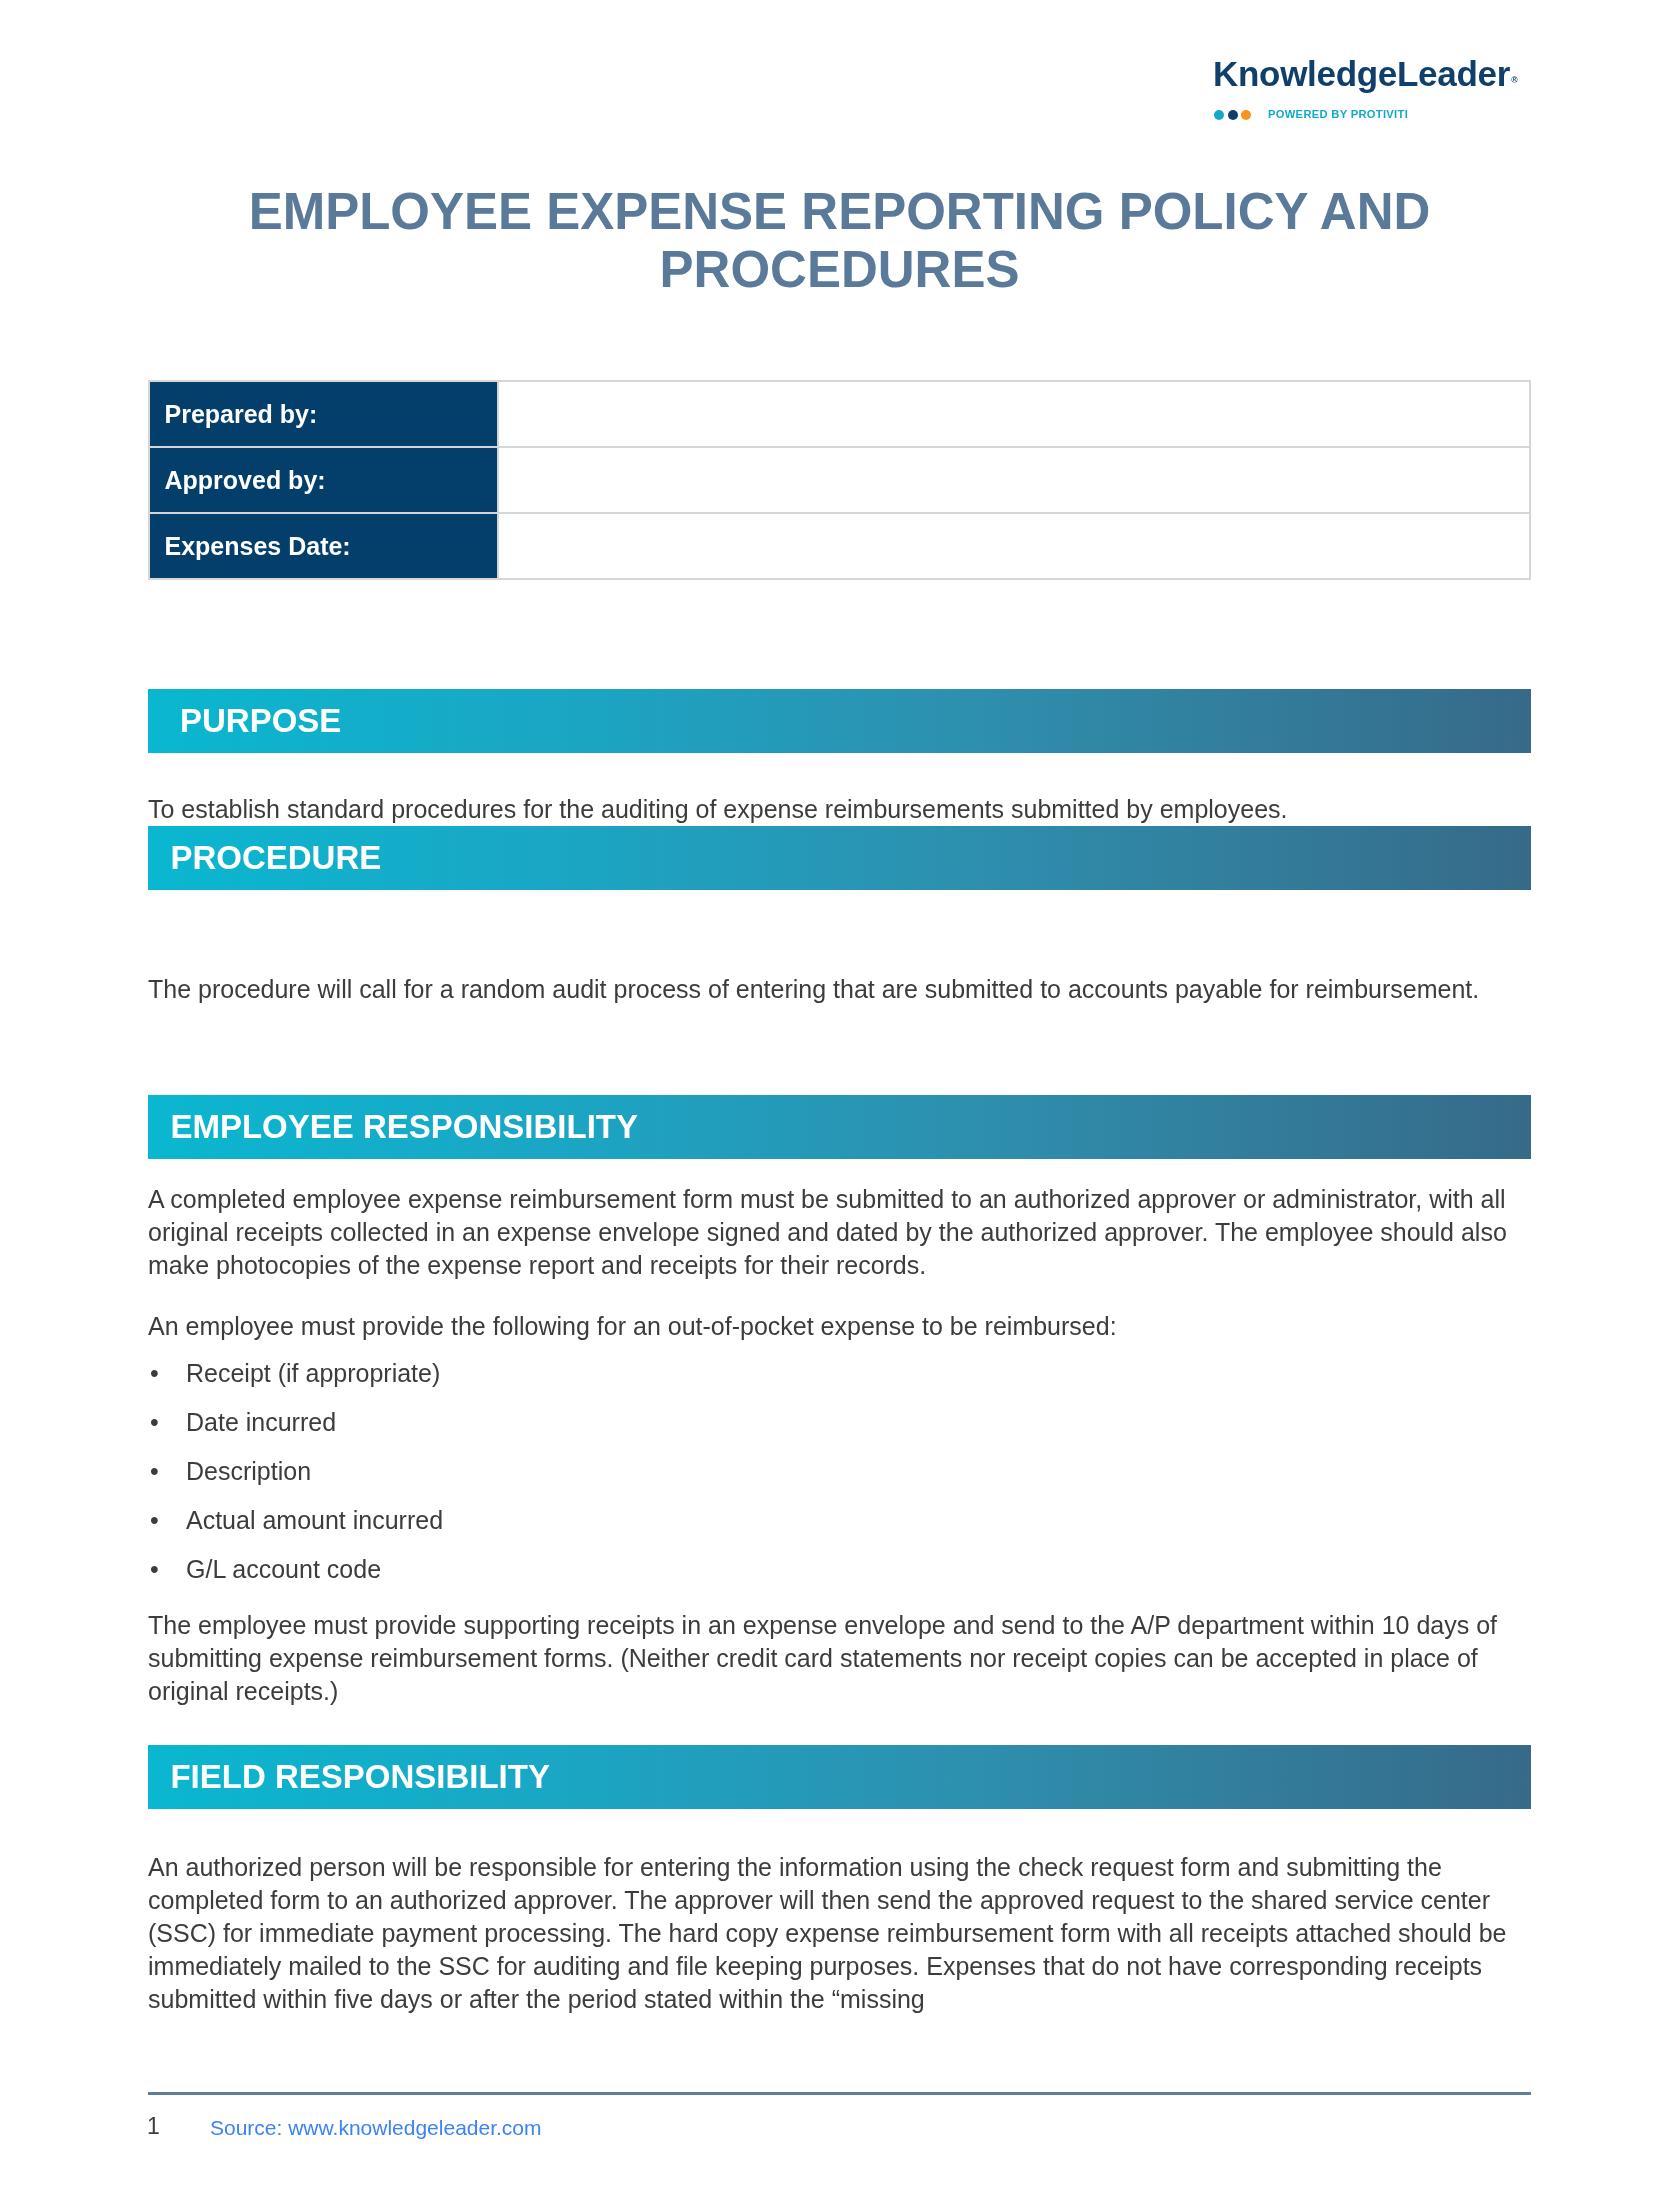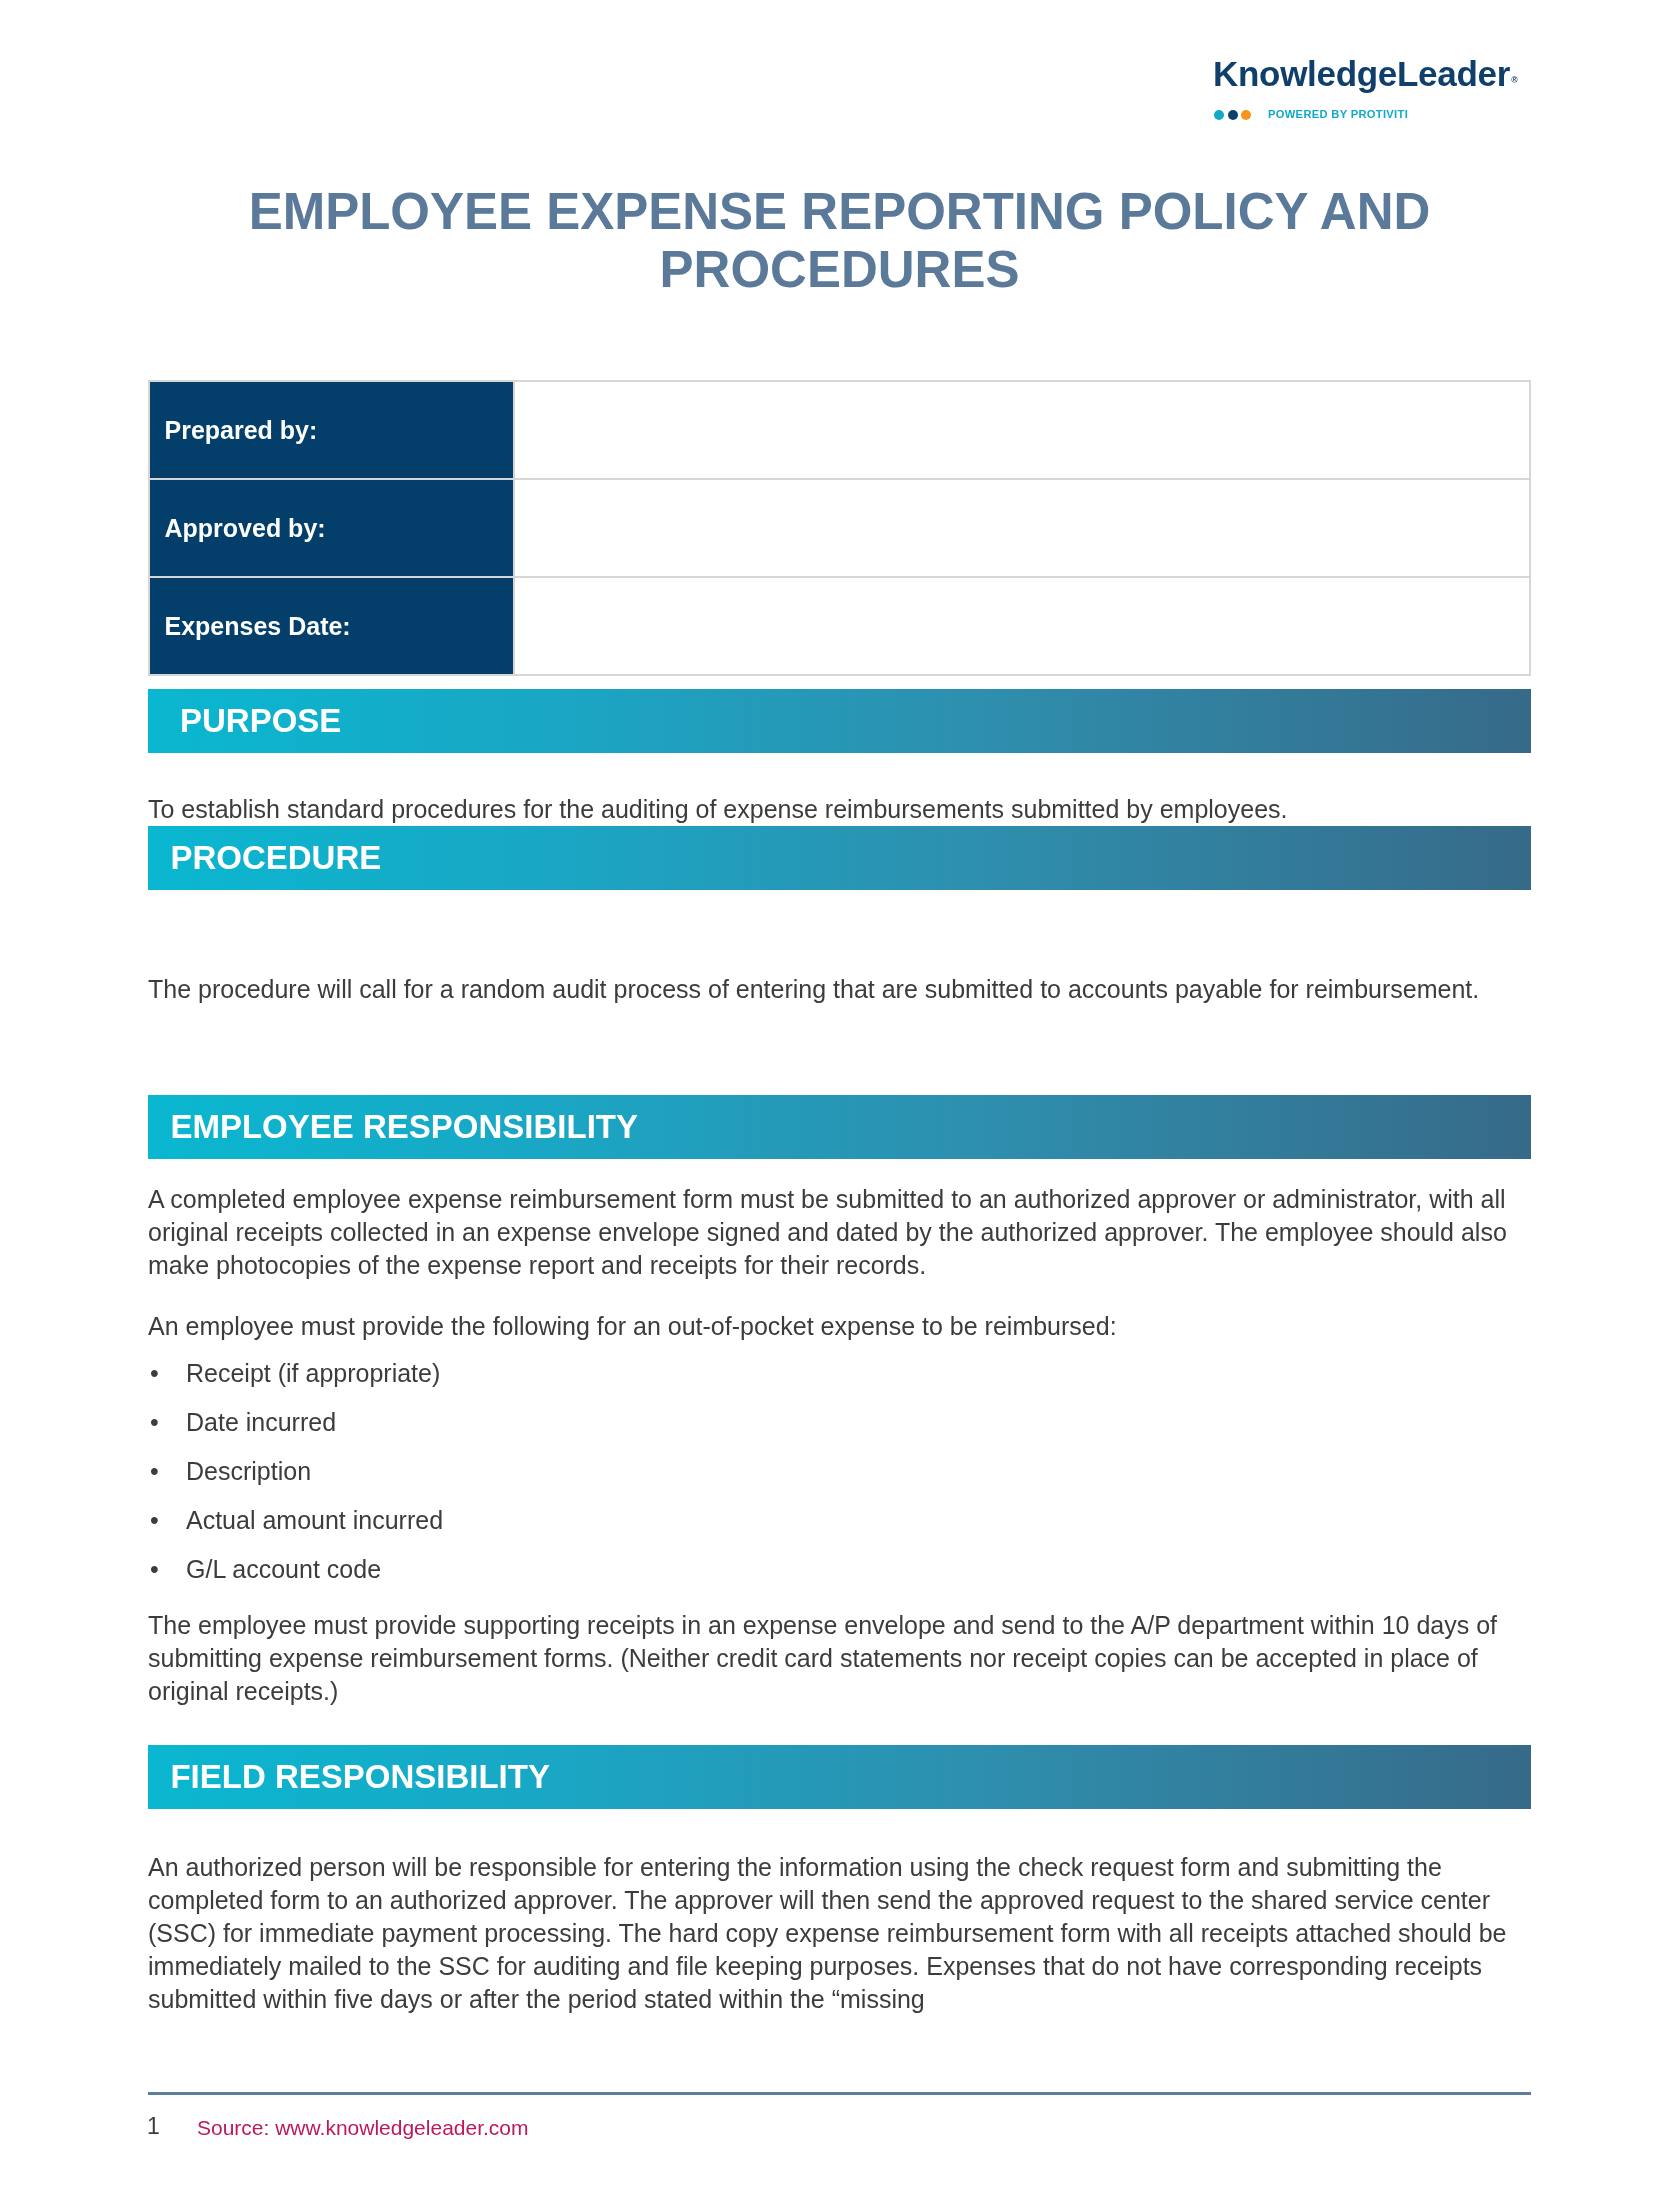--- a/index.html
+++ b/index.html
@@ -16,21 +16,21 @@
   .logo-tag { position: absolute; left: 55px; top: 55px; font-size: 11.2px; font-weight: bold;
               color: #12a9c8; letter-spacing: 0.3px; white-space: nowrap; line-height: 13px; }
 
   
   .doc-title { position: absolute; left: 148px; width: 1383px; top: 183px; margin: 0;
                text-align: center; font-size: 51px; font-weight: bold; color: #5b7a9a;
                line-height: 58px; }
 
   
   .info-table { position: absolute; left: 148px; top: 380px; width: 1383px; border-collapse: collapse; }
-  .info-table td { height: 64px; border: 2px solid #d6d6d6; padding: 16px; }
+  .info-table td { height: 64px; border: 2px solid #d6d6d6; padding: 0; }
   .info-table td.label { width: 332px; background: #033f6a; color: #ffffff; font-weight: bold;
                          font-size: 25px; padding-left: 14.5px; border-color: #d6d6d6; }
   .info-table td.value { background: #ffffff; }
 
   
   .section-bar { position: absolute; left: 148px; width: 1383px; height: 64px;
                  background: linear-gradient(to right, #0ab7d0 0%, #1aa6c4 30%, #2e8fae 60%, #376a89 100%);
                  color: #ffffff; font-weight: bold; font-size: 33px; line-height: 64px;
                  padding-left: 22.4px; box-sizing: border-box; }
 
@@ -38,21 +38,21 @@
           line-height: 33px; color: #3c3c3c; }
 
   .bullets { position: absolute; left: 148px; width: 1382px; margin: 0; padding: 0; list-style: none;
              font-size: 25px; color: #3c3c3c; }
   .bullets li { height: 49px; line-height: 33px; position: relative; padding-left: 38px; }
   .bullets .bullet { position: absolute; left: 0; top: 0; width: 13px; text-align: center; }
 
   
   .footer-rule { position: absolute; left: 148px; width: 1383px; top: 2092px; height: 2.6px; background: #5c7d9c; }
   .page-num { position: absolute; left: 147px; top: 2113px; font-size: 23px; line-height: 26px; color: #3c3c3c; }
-  .footer-source { position: absolute; left: 197px; top: 2115px; font-size: 21px; line-height: 26px; color: #be185d; }
+  .footer-source { position: absolute; left: 210px; top: 2115px; font-size: 21px; line-height: 26px; color: #3b82f6; }
 </style>
 </head>
 <body>
 
 <div class="logo">
   <div class="logo-word"><span>KnowledgeLeader</span><span class="logo-reg">®</span></div>
   <div class="logo-dots">
     <span class="dot" id="dot0" style="background: rgb(18, 169, 200);"></span>
     <span class="dot" id="dot1" style="background: rgb(15, 63, 106);"></span>
     <span class="dot" id="dot2" style="background: rgb(247, 148, 29);"></span>

